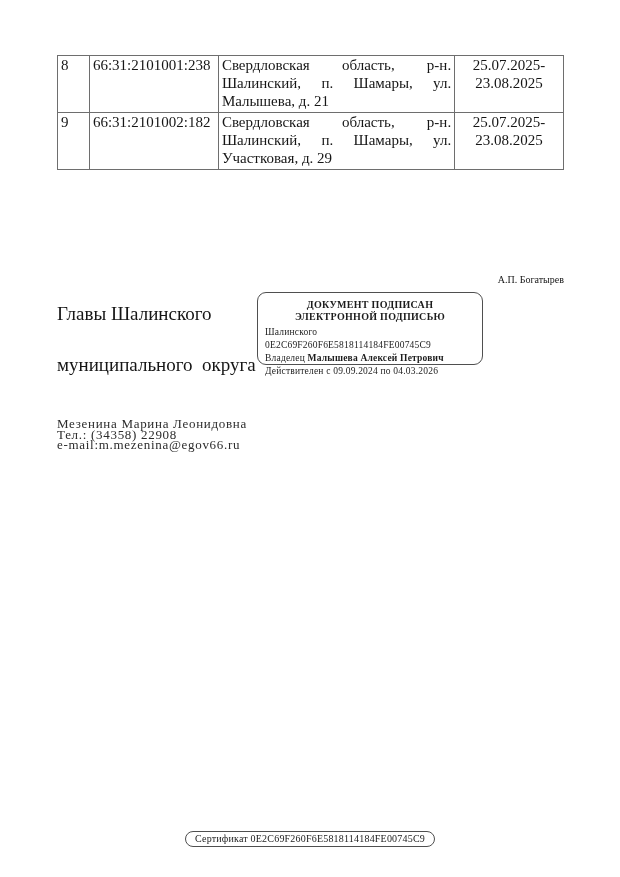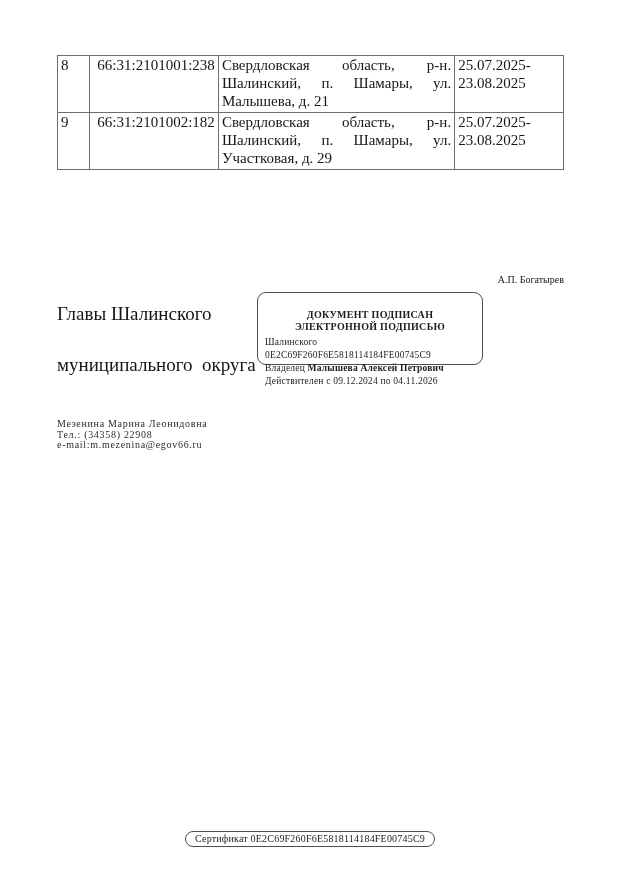--- a/index.html
+++ b/index.html
@@ -32,28 +32,28 @@
     border: 1px solid #6e6e6e;
     vertical-align: top;
     padding: 0 3px 2px 3px;
   }
   td.cell-num {
     padding-left: 5px;
     height: 54px;
   }
   td.cell-cad {
     padding-left: 4px;
-    text-align: right;
   }
   td.cell-addr {
     text-align: justify;
     padding-left: 4px;
     padding-right: 4px;
   }
   td.cell-period {
+    text-align: center;
     padding-left: 10px;
     padding-right: 10px;
   }
 
   
   .sig-position {
     position: absolute;
     left: 57px;
     top: 271px;
     font-size: 19px;
@@ -75,41 +75,41 @@
     top: 292px;
     width: 226px;
     height: 73px;
     box-sizing: border-box;
     border: 1px solid #4f4f4f;
     border-radius: 9px;
     background: #ffffff;
     color: #1c1c1c;
   }
   .stamp-title {
-    margin-top: 16px;
+    margin-top: 6px;
     text-align: center;
     font-weight: bold;
     font-size: 10px;
     line-height: 11.5px;
     letter-spacing: 0.3px;
   }
   .stamp-details {
     margin: 4px 0 0 7px;
     font-size: 9.5px;
     line-height: 13px;
     letter-spacing: 0.2px;
   }
   .stamp-details .bold { font-weight: bold; }
 
   
   .contact {
     position: absolute;
     left: 57px;
     top: 419px;
-    font-size: 10px;
+    font-size: 13px;
     line-height: 10.7px;
     letter-spacing: 0.7px;
     color: #2b2b2b;
   }
 
   
   .footer-badge {
     position: absolute;
     top: 831px;
     left: 50%;
@@ -161,21 +161,21 @@
   <div class="sig-name">А.П. Богатырев</div>
 
   <div class="stamp">
     <div class="stamp-title">
       <div>ДОКУМЕНТ ПОДПИСАН</div>
       <div>ЭЛЕКТРОННОЙ ПОДПИСЬЮ</div>
     </div>
     <div class="stamp-details">
       <div><span>Шалинского </span><span>0E2C69F260F6E5818114184FE00745C9</span></div>
       <div><span>Владелец </span><span class="bold">Малышева Алексей Петрович</span></div>
-      <div>Действителен с 09.12.2024 по 04.11.2026</div>
+      <div>Действителен с 09.09.2024 по 04.03.2026</div>
     </div>
   </div>
 
   <div class="contact">
     <div>Мезенина Марина Леонидовна</div>
     <div>Тел.: (34358) 22908</div>
     <div>e-mail:m.mezenina@egov66.ru</div>
   </div>
 
   <div class="footer-badge">Сертификат 0E2C69F260F6E5818114184FE00745C9</div>

